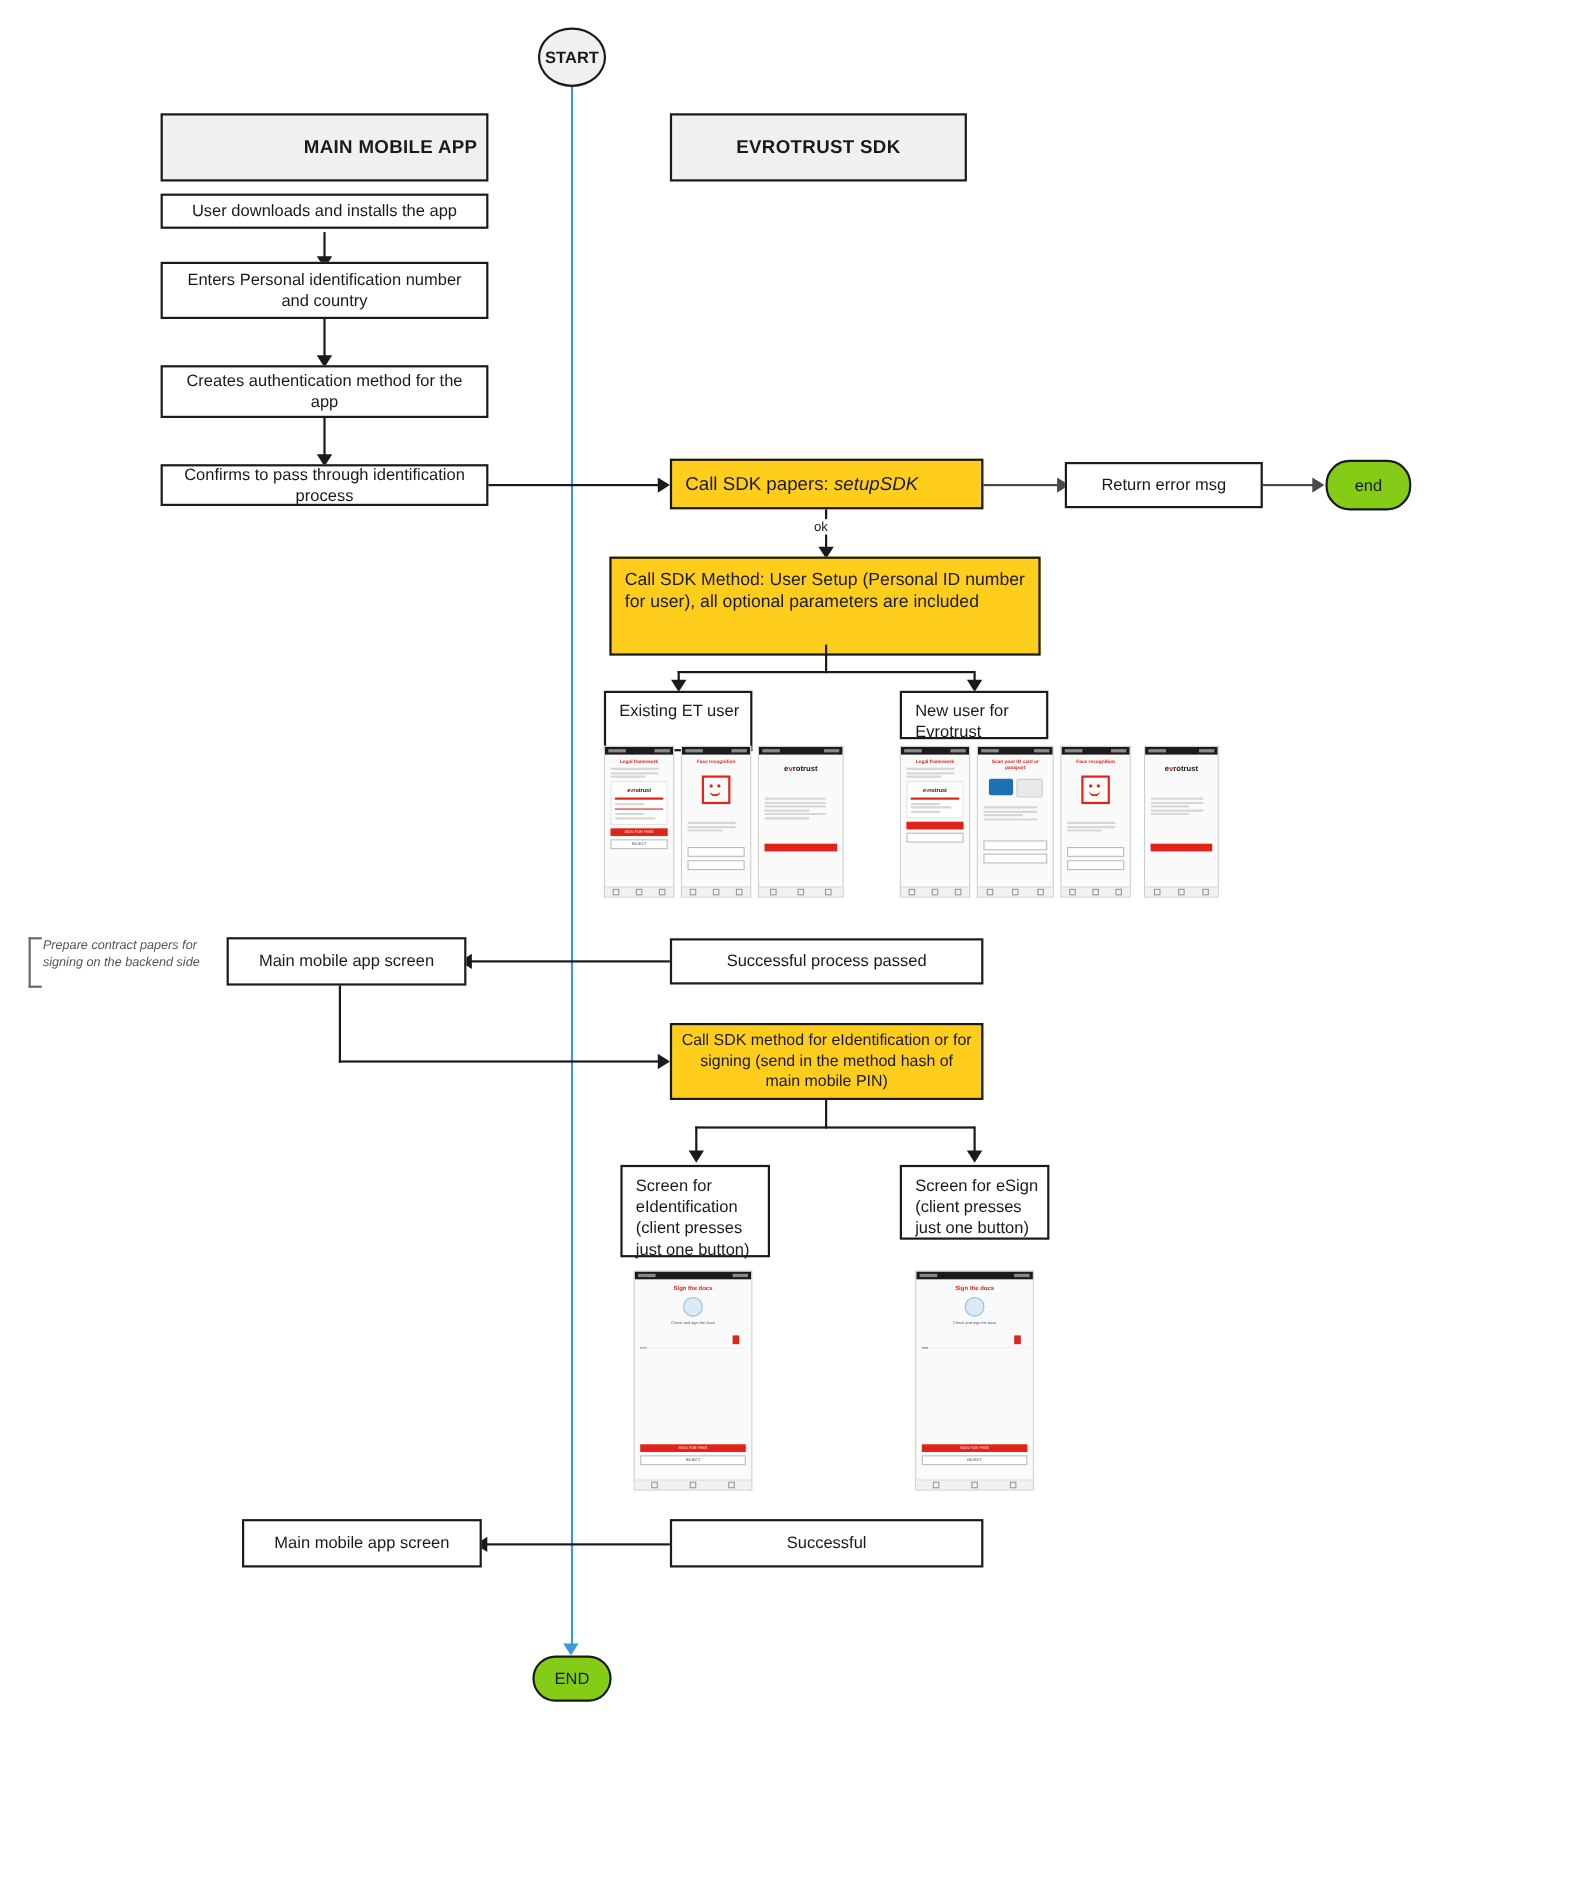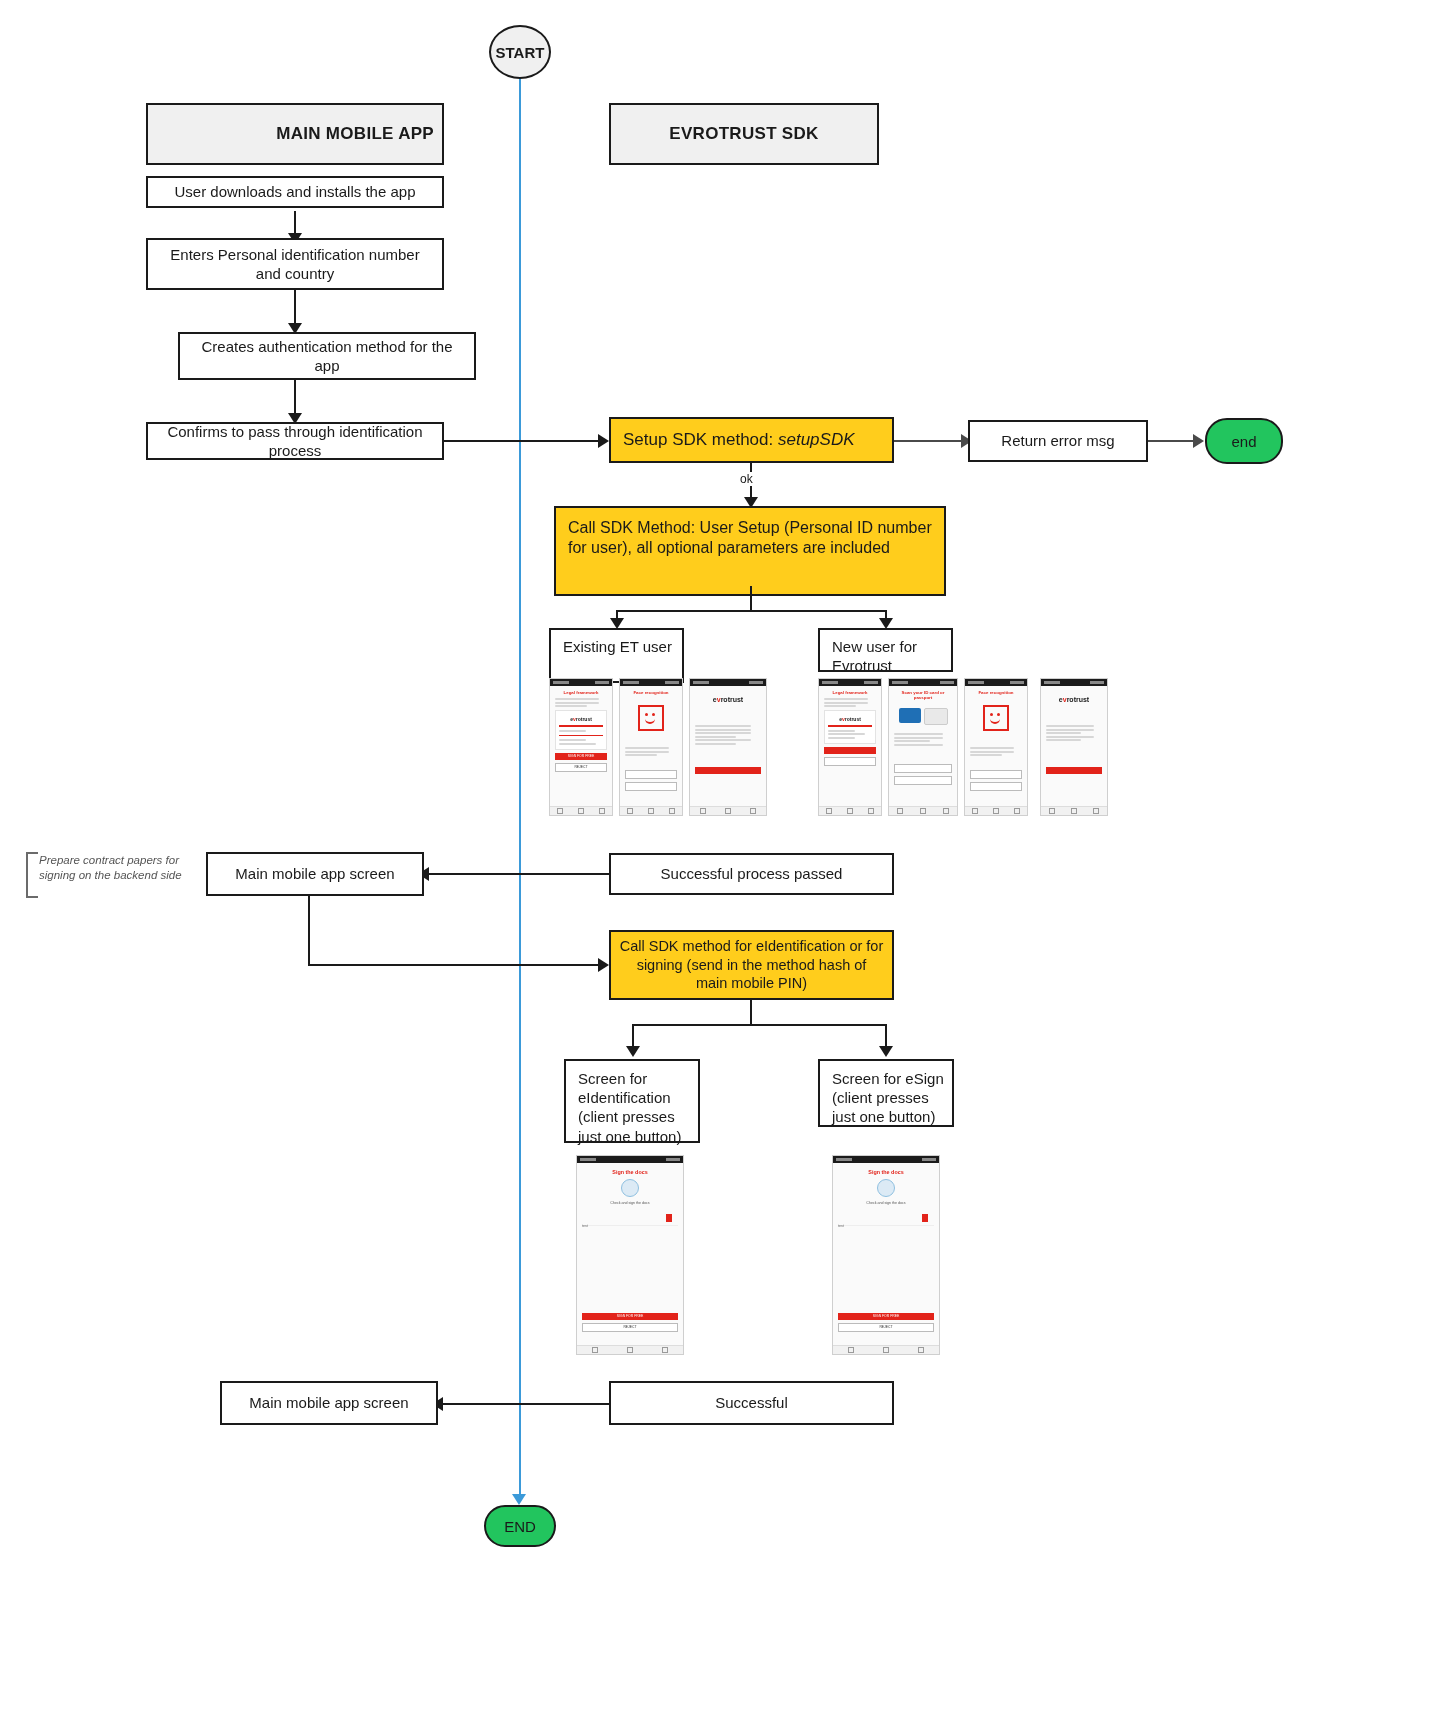--- a/index.html
+++ b/index.html
@@ -10,21 +10,21 @@
         display:flex;align-items:center;justify-content:center;text-align:center;
         font-size:15px;color:#1a1a1a;line-height:1.28;padding:4px 8px;}
   .node.hdr{background:#f0f0f0;font-weight:bold;font-size:17px;letter-spacing:.3px;}
   .node.yellow{background:#ffcd1c;border-color:#1a1a1a;}
   .node.left-al{justify-content:flex-start;text-align:left;padding-left:12px;}
   .node.top-al{align-items:flex-start;padding-top:8px;}
 
   .term{position:absolute;box-sizing:border-box;border:2px solid #1a1a1a;background:#f0f0f0;
         border-radius:50%;display:flex;align-items:center;justify-content:center;
         font-size:15px;font-weight:bold;color:#1a1a1a;}
-  .term.plain{background:#22c55e;font-weight:normal;border-radius:22px;}
+  .term.plain{background:#84cc16;font-weight:normal;border-radius:22px;}
 
   .ln{position:absolute;background:#1a1a1a;}
   .lnh{height:2px;}
   .lnv{width:2px;}
   .blue{background:#3b9ad9;}
 
   .arw{position:absolute;width:0;height:0;}
   .arw.down{border-left:7px solid transparent;border-right:7px solid transparent;border-top:11px solid #1a1a1a;}
   .arw.right{border-top:7px solid transparent;border-bottom:7px solid transparent;border-left:11px solid #1a1a1a;}
   .arw.left{border-top:7px solid transparent;border-bottom:7px solid transparent;border-right:11px solid #1a1a1a;}
@@ -103,36 +103,36 @@
   <div class="ln lnv" style="left:294px;top:211px;height:26px;"></div>
   <div class="arw down" style="left:288px;top:233px;"></div>
 
   <div class="node" style="left:146px;top:238px;width:298px;height:52px;">
     <span>Enters Personal identification number and country</span>
   </div>
 
   <div class="ln lnv" style="left:294px;top:290px;height:37px;"></div>
   <div class="arw down" style="left:288px;top:323px;"></div>
 
-  <div class="node" style="left:146px;top:332px;width:298px;height:48px;margin-left:32px;">
+  <div class="node" style="left:146px;top:332px;width:298px;height:48px;">
     <span>Creates authentication method for the app</span>
   </div>
 
   <div class="ln lnv" style="left:294px;top:380px;height:37px;"></div>
   <div class="arw down" style="left:288px;top:413px;"></div>
 
   <div class="node" style="left:146px;top:422px;width:298px;height:38px;">
     <span>Confirms to pass through identification process</span>
   </div>
 
   <div class="ln lnh" style="left:444px;top:440px;width:157px;"></div>
   <div class="arw right" style="left:598px;top:434px;"></div>
 
   <div class="node yellow left-al" style="left:609px;top:417px;width:285px;height:46px;font-size:17px;">
-    <span><span>Setup SDK method: </span><em>setupSDK</em></span>
+    <span><span>Call SDK papers: </span><em>setupSDK</em></span>
   </div>
 
   <div class="ln lnh" style="left:894px;top:440px;width:70px;background:#4a4a4a;"></div>
   <div class="arw right" style="left:961px;top:434px;border-left-color:#4a4a4a;"></div>
 
   <div class="node" style="left:968px;top:420px;width:180px;height:42px;">
     <span>Return error msg</span>
   </div>
 
   <div class="ln lnh" style="left:1148px;top:440px;width:48px;background:#4a4a4a;"></div>

